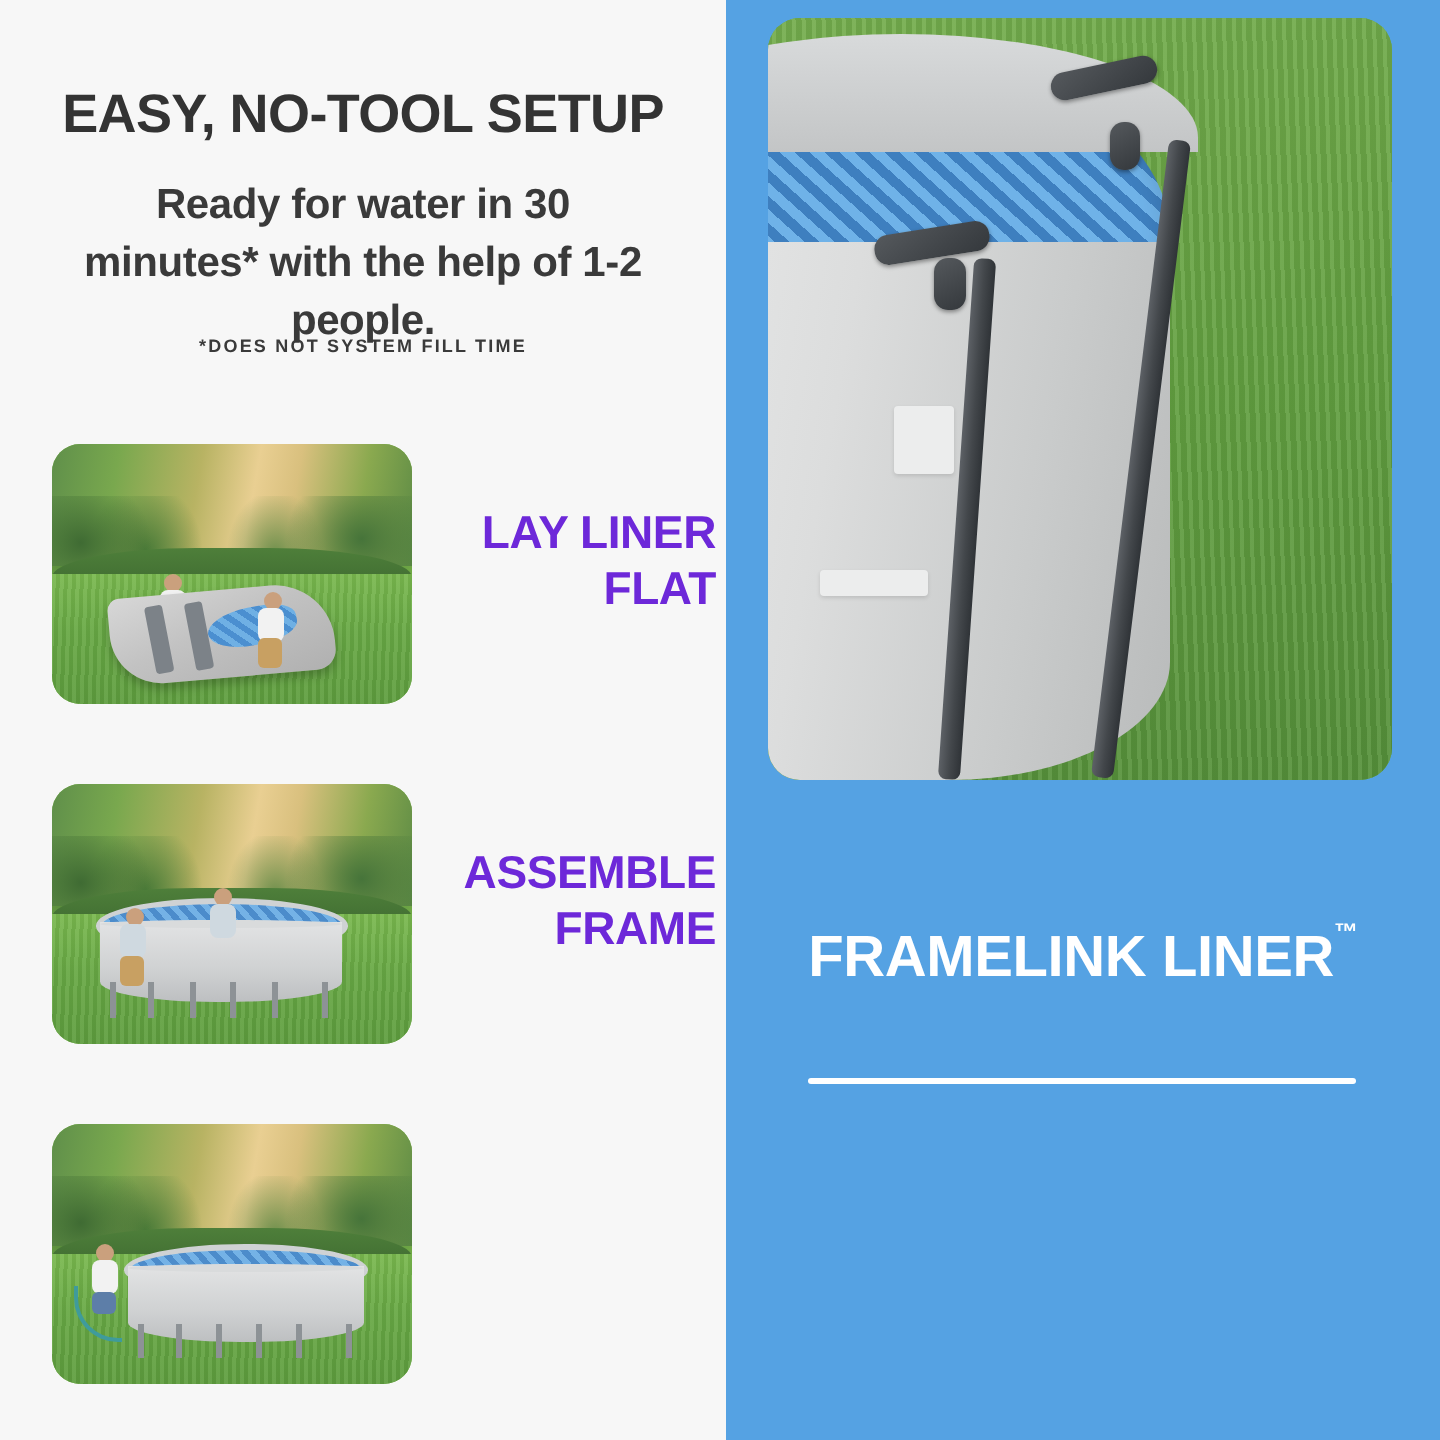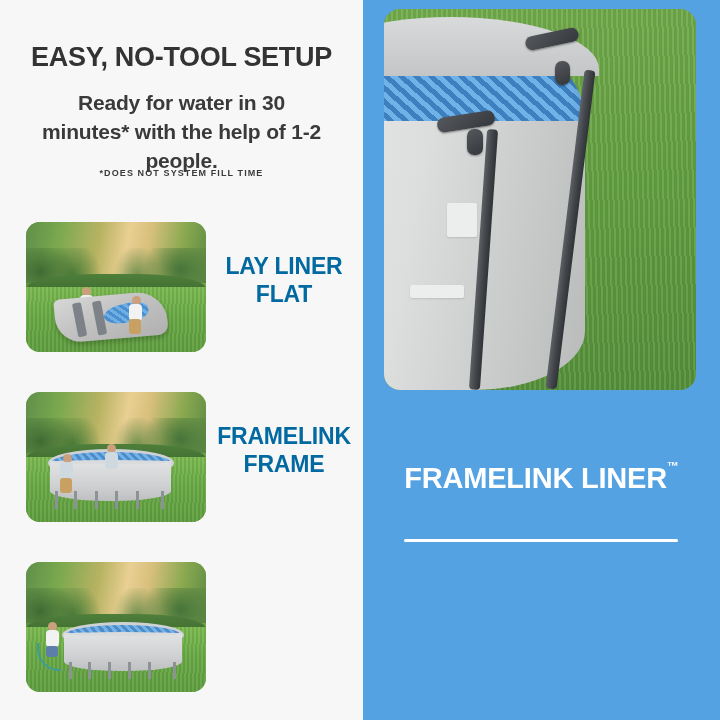--- a/index.html
+++ b/index.html
@@ -16,22 +16,22 @@
            font-size:21px;font-weight:bold;color:#3a3a3a;line-height:29px;
            letter-spacing:-0.2px;}
   .footnote{position:absolute;left:0;top:168px;width:363px;text-align:center;
             font-size:9px;font-weight:bold;color:#3a3a3a;letter-spacing:1.1px;}
 
   
   .steps{position:absolute;left:0;top:218px;width:363px;}
   .step-row{position:relative;height:170px;}
   .thumb{position:absolute;left:26px;top:4px;width:180px;height:130px;
          border-radius:14px;overflow:hidden;background:#7ab648;}
-  .step-label{position:absolute;left:210px;top:34px;width:148px;text-align:center;
-              font-size:23px;font-weight:bold;color:#0369a1;line-height:28px;
+  .step-label{position:absolute;left:210px;top:34px;width:148px;text-align:right;
+              font-size:23px;font-weight:bold;color:#6d28d9;line-height:28px;
               letter-spacing:-0.2px;}
 
   
   .scene{position:absolute;inset:0;}
   .sky{position:absolute;left:0;top:0;width:100%;height:47%;
        background:linear-gradient(100deg,#5f8f4a 0%,#79a84e 18%,#b8b363 40%,
                   #e9cf92 55%,#d9c07e 66%,#8aa94f 84%,#5d8b45 100%);}
   .treeline{position:absolute;left:0;top:20%;width:100%;height:30%;
        background:radial-gradient(ellipse 28% 120% at 8% 60%,#3f6b33 0%,rgba(63,107,51,0) 70%),
                   radial-gradient(ellipse 22% 120% at 26% 70%,#4a7a38 0%,rgba(74,122,56,0) 72%),
@@ -182,21 +182,21 @@
               <div class="p-head" style="left:2px;top:0;"></div>
               <div class="p-top blue" style="left:0;top:8px;"></div>
             </div>
             <div class="person" style="left:19%;top:48%;">
               <div class="p-head" style="left:3px;top:0;"></div>
               <div class="p-top blue" style="left:0;top:8px;"></div>
               <div class="p-leg" style="left:0;top:24px;"></div>
             </div>
           </div>
         </div>
-        <div class="step-label">FRAMELINK FRAME</div>
+        <div class="step-label">ASSEMBLE FRAME</div>
       </div>
 
       <div class="step-row">
         <div class="thumb">
           <div class="scene">
             <div class="sky"></div>
             <div class="treeline"></div>
             <div class="hedge"></div>
             <div class="lawn"></div>
             <div class="pool" style="left:20%;top:46%;width:68%;height:44%;">

